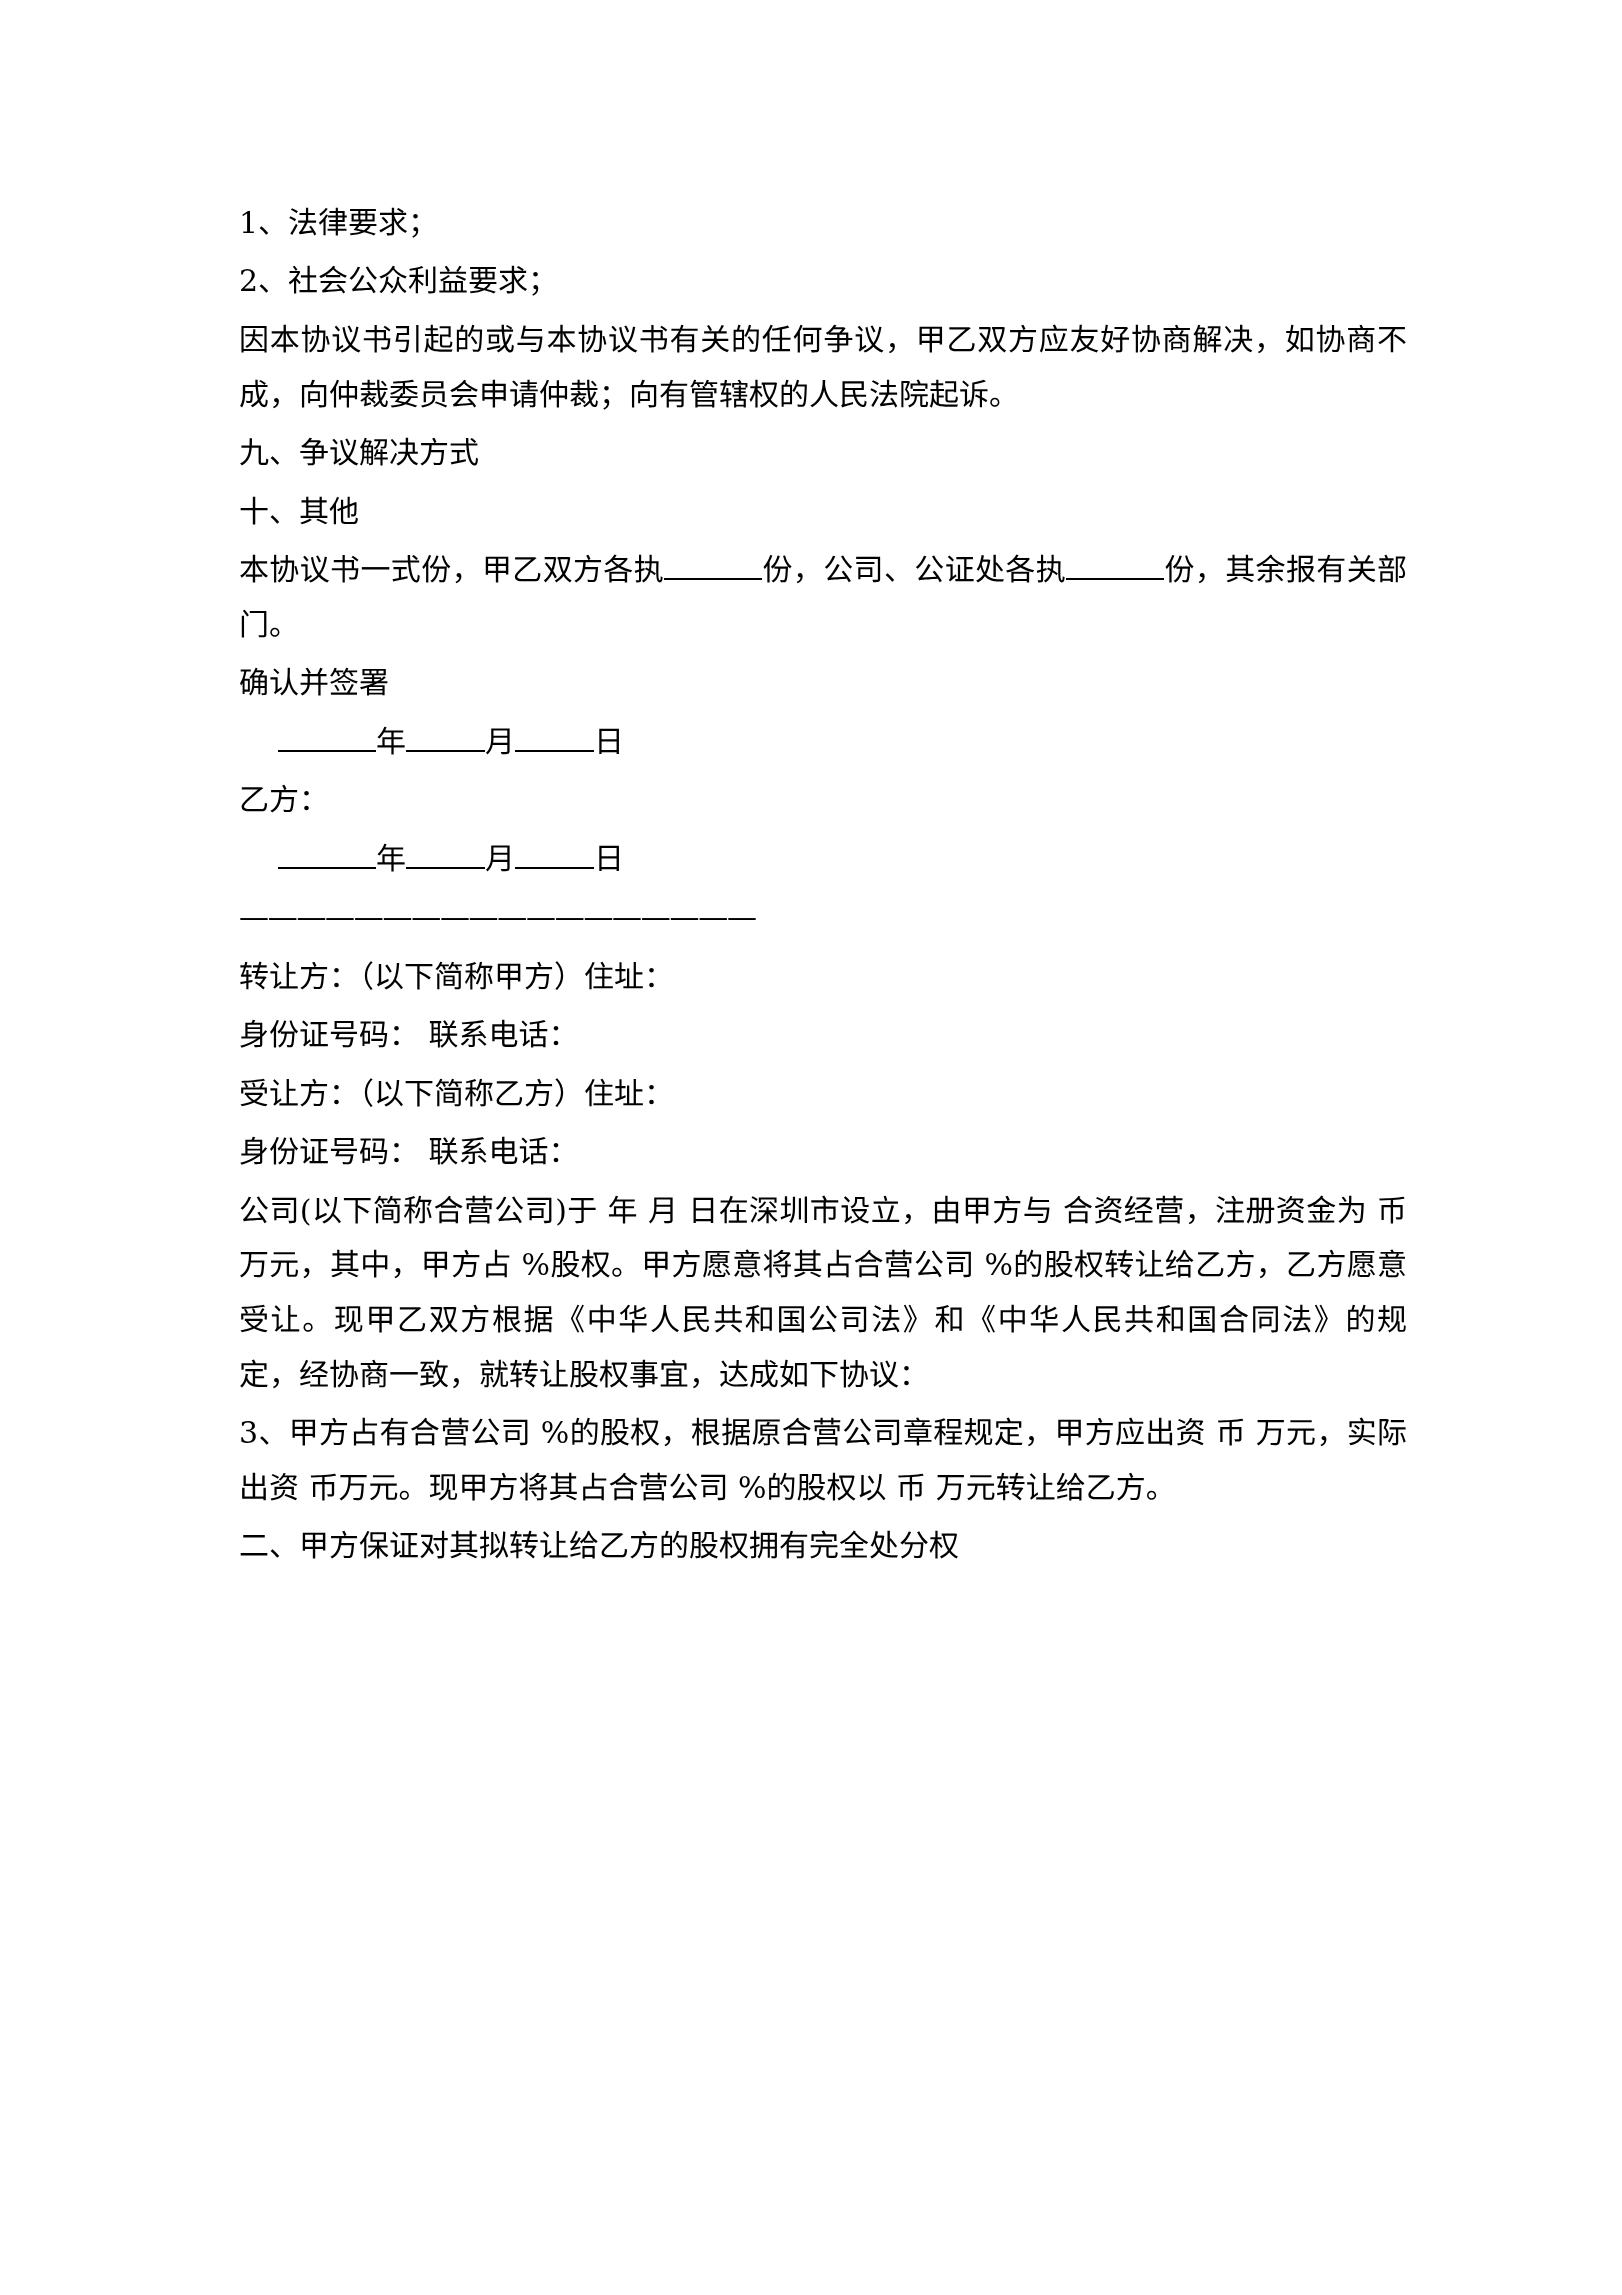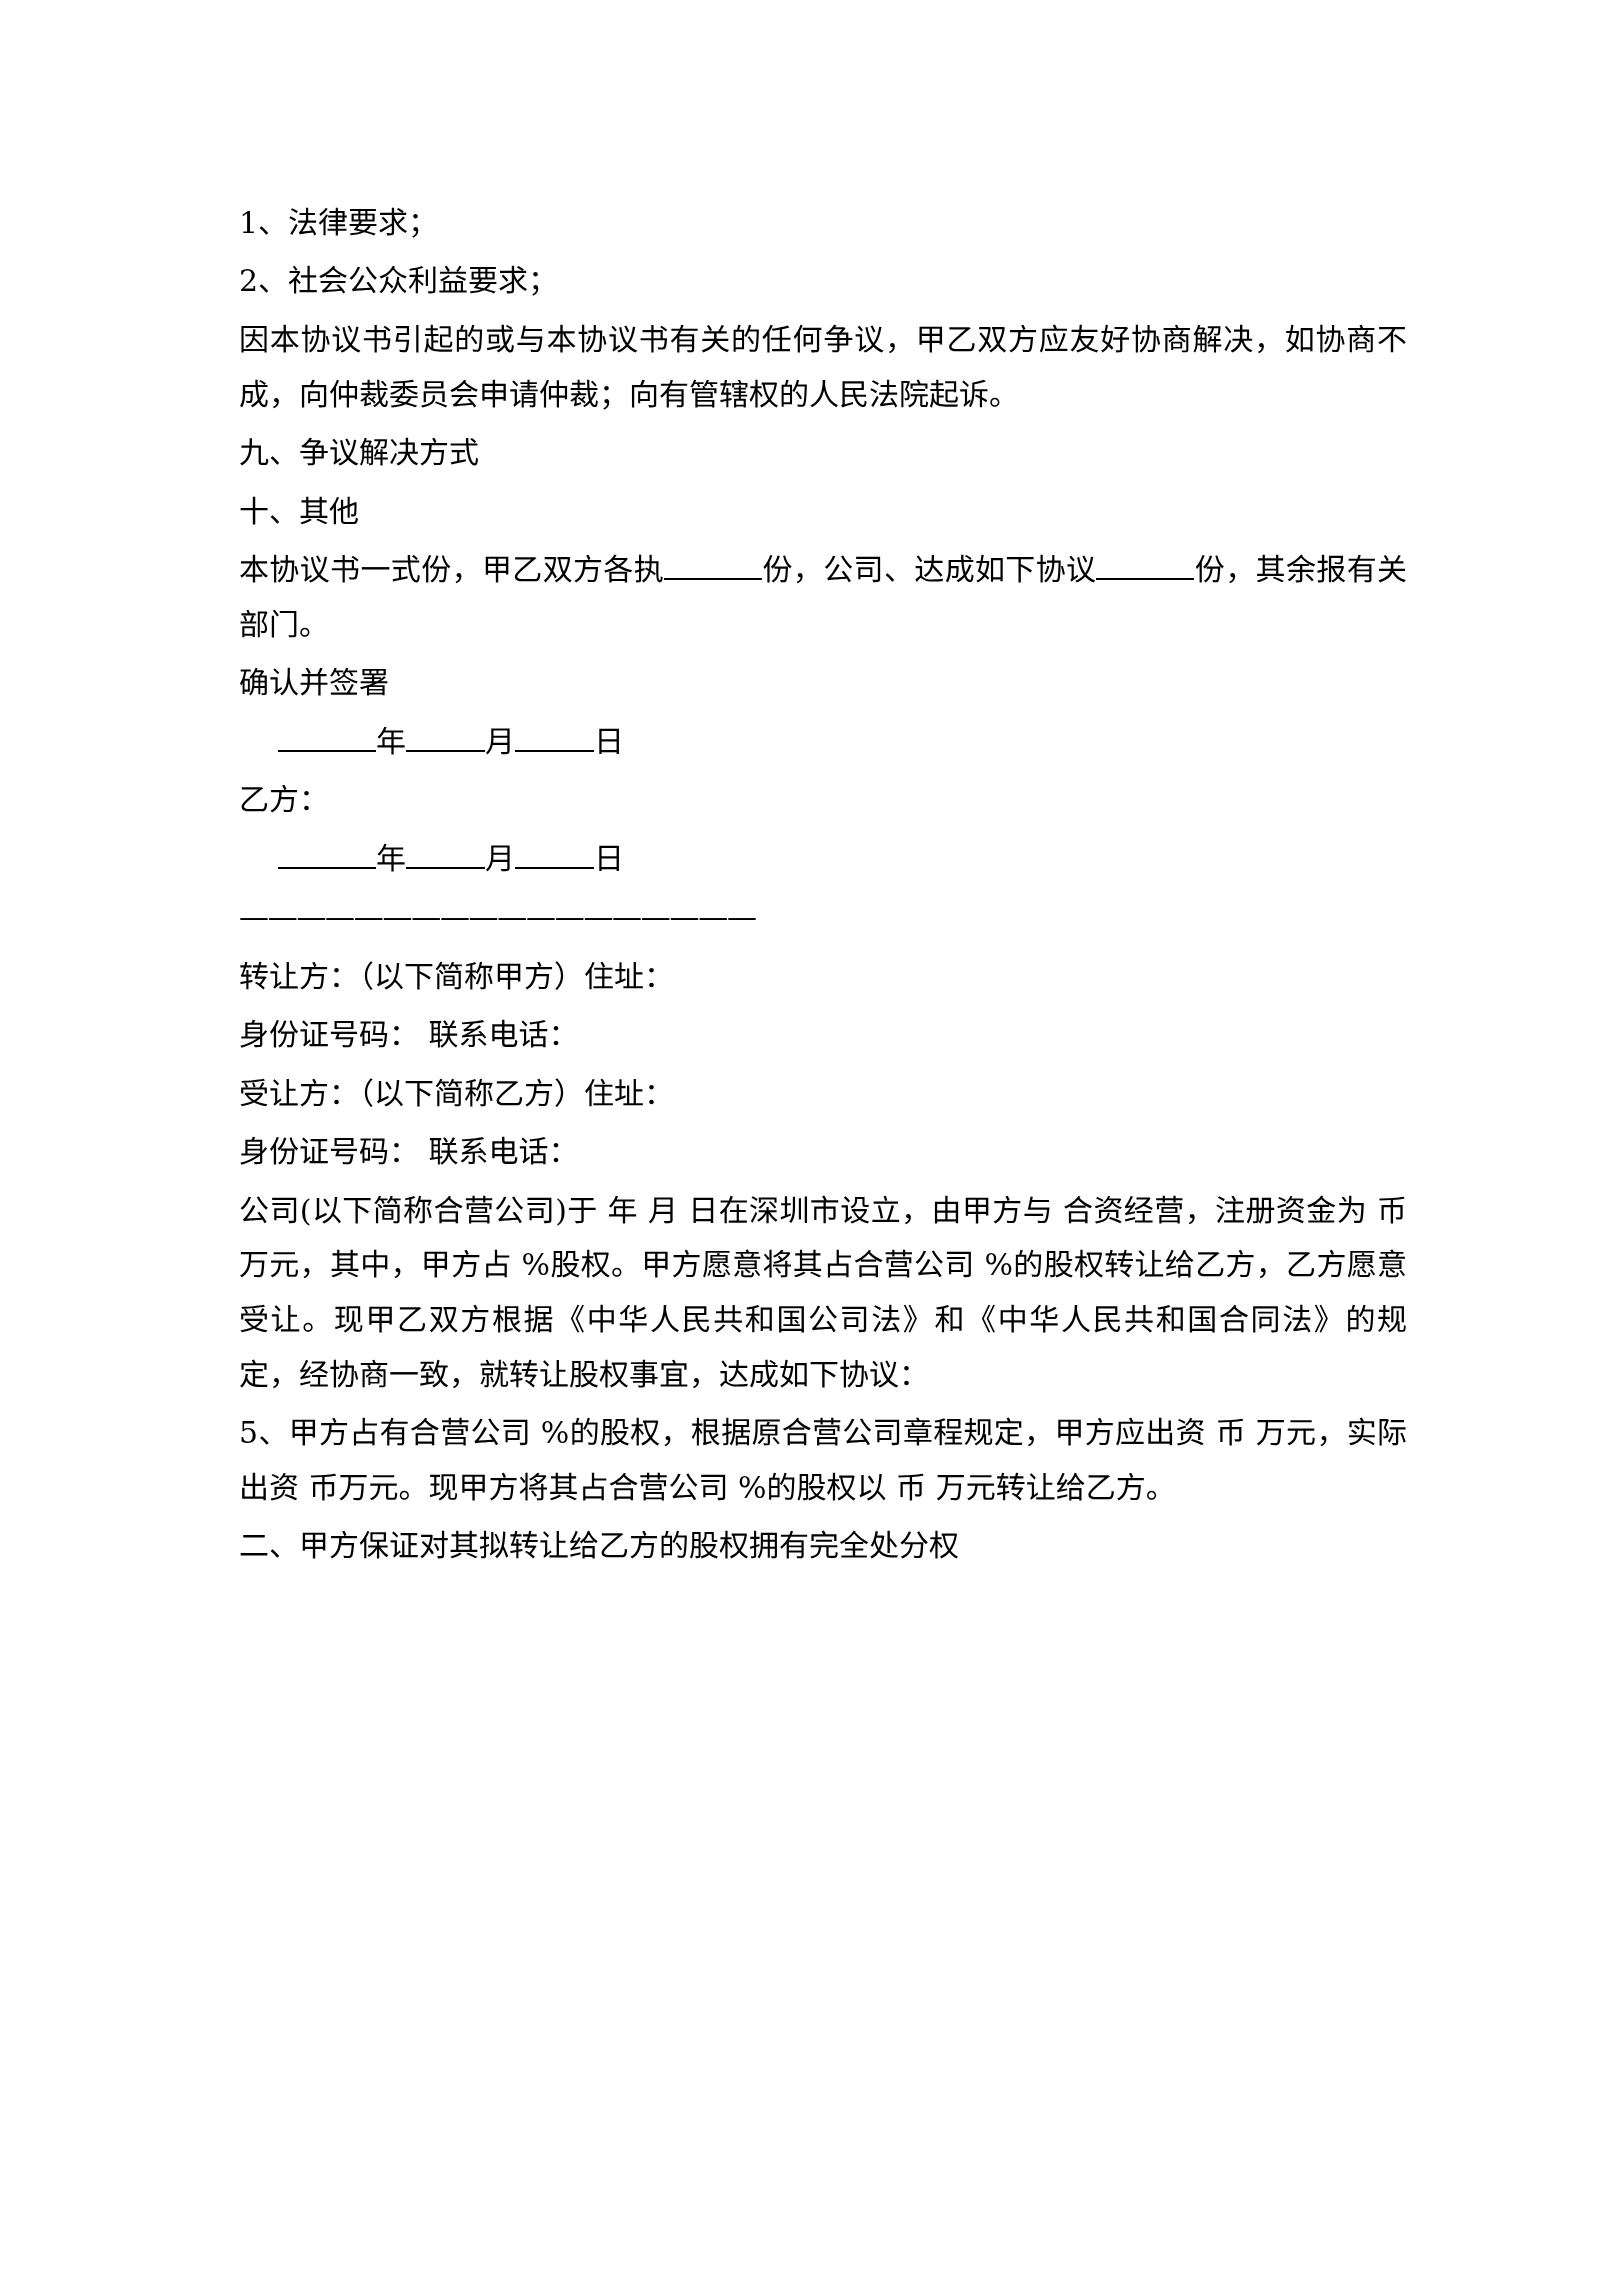--- a/index.html
+++ b/index.html
@@ -54,37 +54,37 @@
   <div class="doc-body">
 
     <p class="p">1、法律要求；</p>
     <p class="p">2、社会公众利益要求；</p>
 
     <p class="p">因本协议书引起的或与本协议书有关的任何争议，甲乙双方应友好协商解决，如协商不成，向仲裁委员会申请仲裁；向有管辖权的人民法院起诉。</p>
     <p class="p">九、争议解决方式</p>
 
     <p class="p">十、其他</p>
 
-    <p class="p"><span>本协议书一式份，甲乙双方各执</span><span class="blank-mid"></span><span>份，公司、达成如下协议</span><span class="blank-mid"></span><span>份，其余</span><span>报有关部门。</span></p>
+    <p class="p"><span>本协议书一式份，甲乙双方各执</span><span class="blank-mid"></span><span>份，公司、公证处各执</span><span class="blank-mid"></span><span>份，其余</span><span>报有关部门。</span></p>
 
     <p class="p">确认并签署</p>
 
     <p class="p sig-line"><span class="blank-mid"></span><span>年</span><span class="blank-short"></span><span>月</span><span class="blank-short"></span><span>日</span></p>
 
     <p class="p">乙方：</p>
     <p class="p sig-line"><span class="blank-mid"></span><span>年</span><span class="blank-short"></span><span>月</span><span class="blank-short"></span><span>日</span></p>
 
     <p class="p divider-line">——————————————————</p>
 
     <p class="p">转让方：（以下简称甲方）住址：</p>
     <p class="p">身份证号码： 联系电话：</p>
     <p class="p">受让方：（以下简称乙方）住址：</p>
     <p class="p">身份证号码： 联系电话：</p>
 
     <p class="p">公司(以下简称合营公司)于 年 月 日在深圳市设立，由甲方与 合资经营，注册资金为 币 万元，其中，甲方占 %股权。甲方愿意将其占合营公司 %的股权转让给乙方，乙方愿意受让。现甲乙双方根据《中华人民共和国公司法》和《中华人民共和国合同法》的规定，经协商一致，就转让股权事宜，达成如下协议：</p>
 
-    <p class="p">5、甲方占有合营公司 %的股权，根据原合营公司章程规定，甲方应出资 币 万元，实际出资 币万元。现甲方将其占合营公司 %的股权以 币 万元转让给乙方。</p>
+    <p class="p">3、甲方占有合营公司 %的股权，根据原合营公司章程规定，甲方应出资 币 万元，实际出资 币万元。现甲方将其占合营公司 %的股权以 币 万元转让给乙方。</p>
 
     <p class="p">二、甲方保证对其拟转让给乙方的股权拥有完全处分权</p>
 
   </div>
 </div>
 
 
 </body></html>

